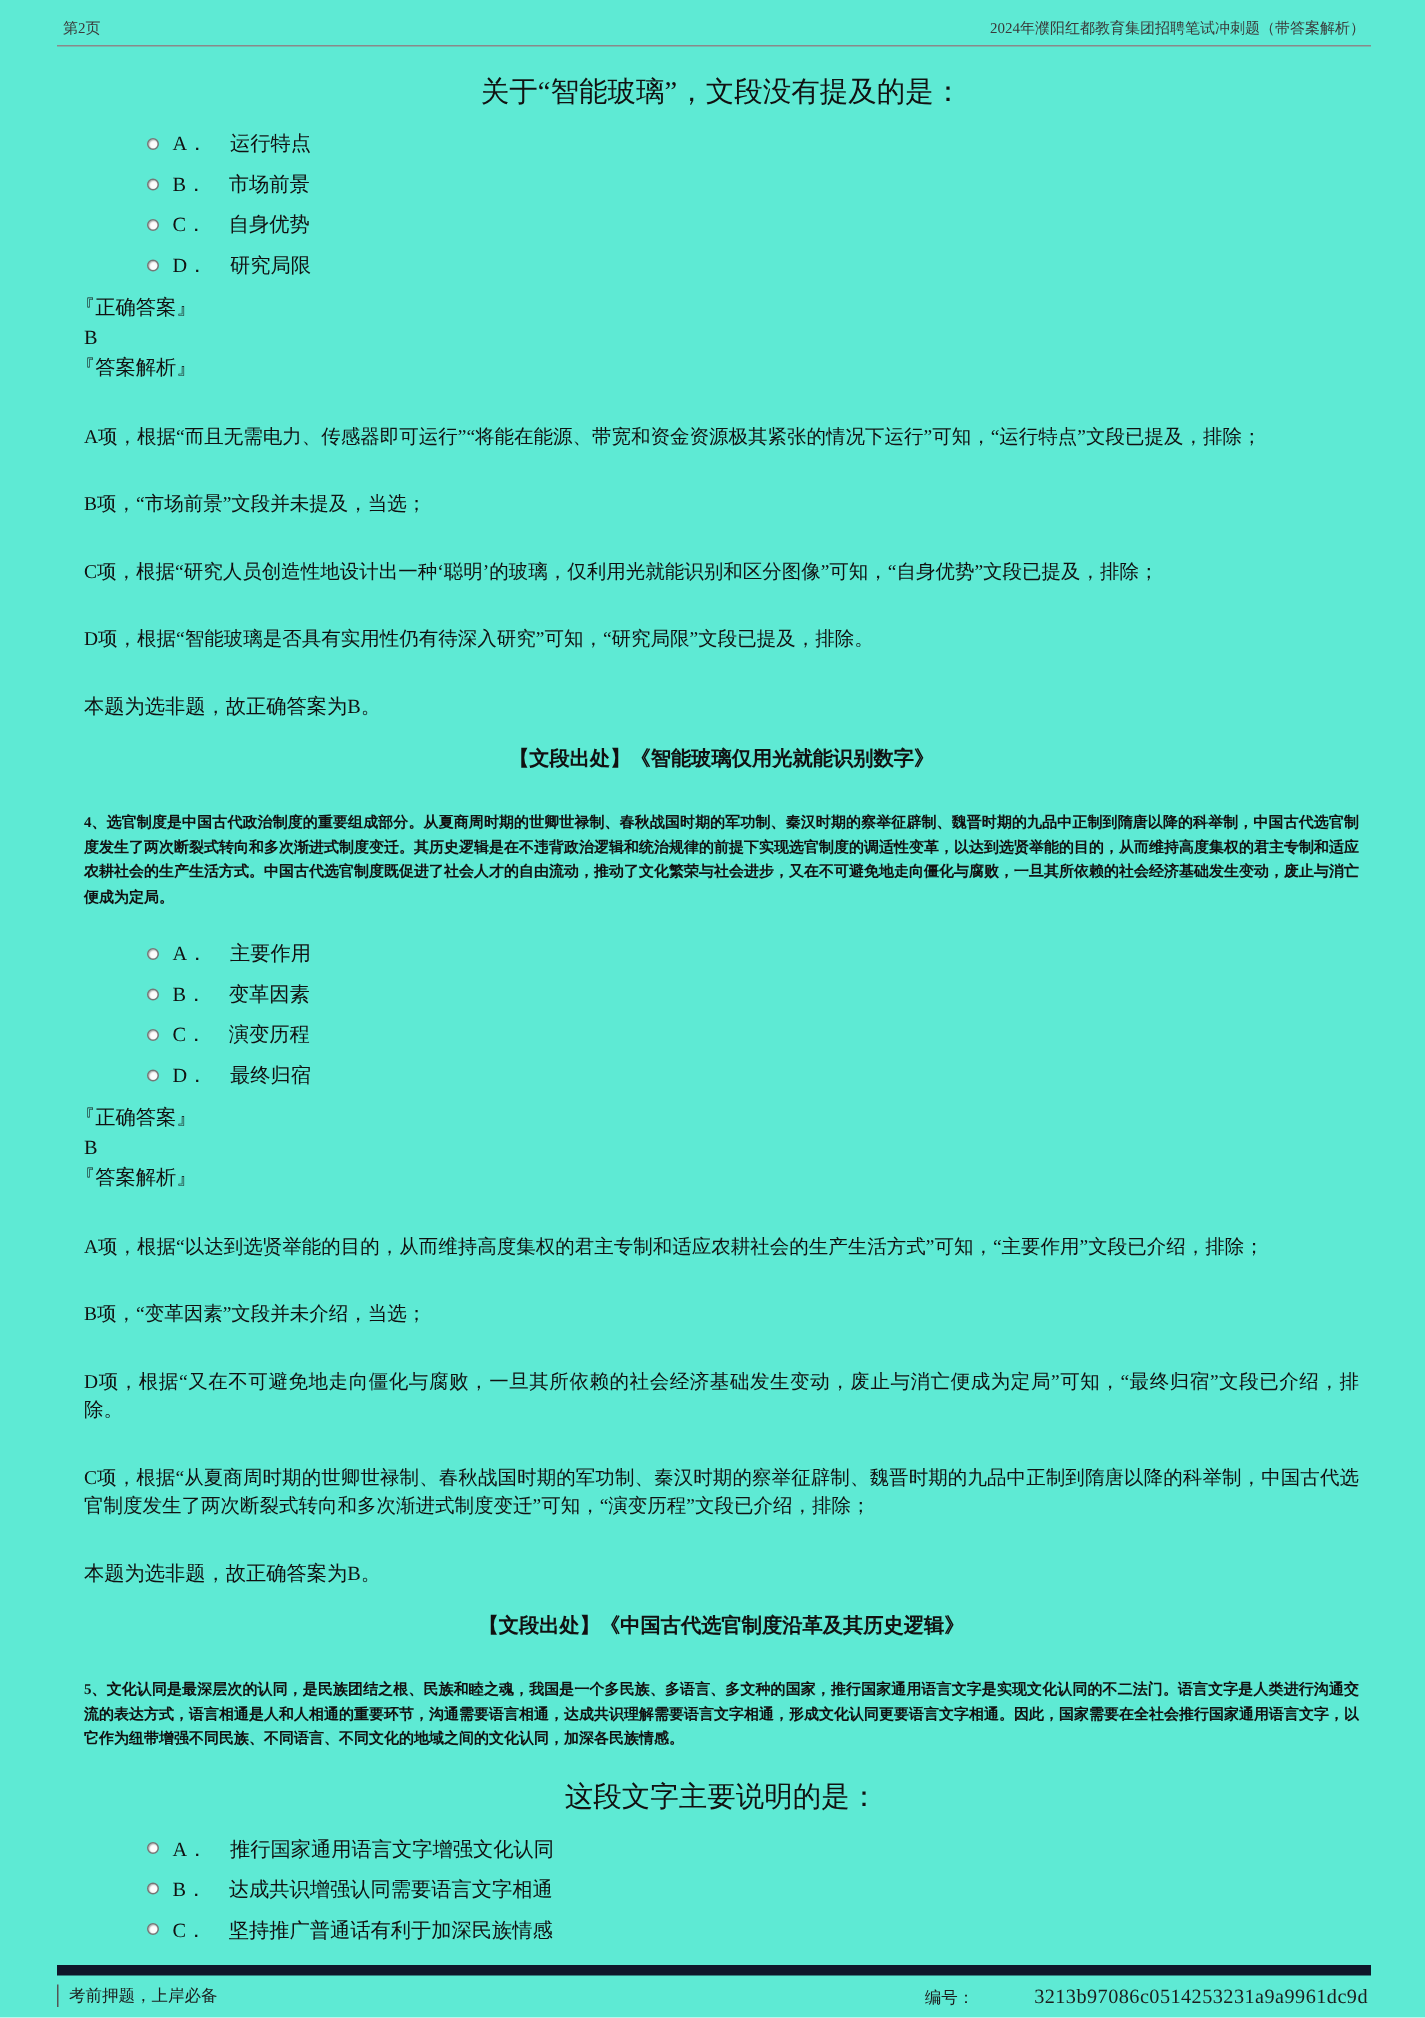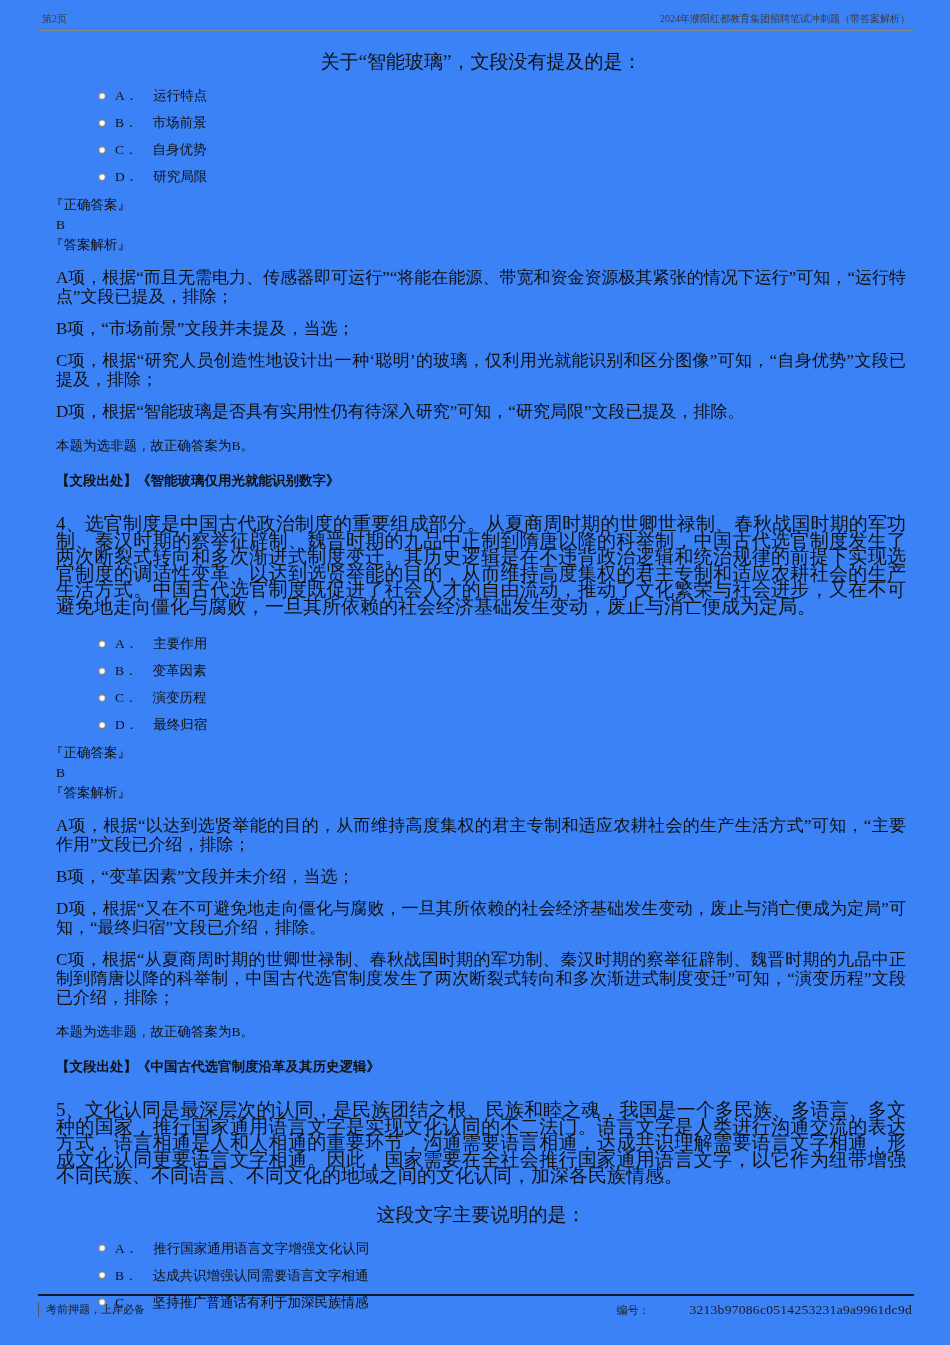--- a/index.html
+++ b/index.html
@@ -1,21 +1,21 @@
 <!DOCTYPE html>
 <html><head>
 <meta charset="utf-8">
 <style>
   * { box-sizing: border-box; }
   html, body { margin: 0; padding: 0; background: #ffffff; }
   .page {
     position: relative;
     width: 950px;
     height: 1345px;
-    background: #3b82f6;
+    background: #5eead4;
     font-family: "Liberation Serif", "DejaVu Serif", serif;
     color: #111111;
     overflow: hidden;
   }
   .page-header {
     position: absolute;
     top: 0; left: 38px; right: 36px;
     height: 31px;
     display: flex;
     justify-content: space-between;
@@ -26,43 +26,43 @@
     color: #3a3a3a;
   }
   .page-body {
     position: absolute;
     top: 40px;
     left: 56px;
     width: 850px;
   }
   p { margin: 0; }
   .stem { font-size: 19px; line-height: 19px; margin: 12px 16px 16px; text-align: center; }
-  .passage { font-size: 19px; line-height: 16.5px; text-align: justify; margin: 4px 0 20px; }
+  .passage { font-size: 10px; line-height: 16.5px; text-align: justify; margin: 4px 0 20px; font-weight: bold; }
   .options { padding-left: 42px; margin-bottom: 8px; }
   .option { display: flex; align-items: center; margin-bottom: 10px; font-size: 13.5px; line-height: 17px; }
   .radio {
     width: 8px; height: 8px;
     border: 1px solid #767676;
     border-radius: 50%;
     background: #fdfdfd;
     box-shadow: inset 0.5px 0.5px 1px rgba(0,0,0,0.35);
     margin-right: 9px;
     flex: 0 0 auto;
   }
   .letter { margin-right: 15px; }
   .ans-head { font-size: 13.5px; line-height: 20px; margin-left: -6px; }
   .ans-value { font-size: 13.5px; line-height: 20px; }
-  .analysis { font-size: 17px; line-height: 19px; margin: 13px 0; text-align: justify; }
+  .analysis { font-size: 13px; line-height: 19px; margin: 26px 0; text-align: justify; }
   .conclusion { font-size: 13.5px; line-height: 19px; margin: 15px 0; }
-  .source { font-size: 13.5px; font-weight: bold; line-height: 19px; margin: 16px 0 26px; }
+  .source { font-size: 13.5px; font-weight: bold; line-height: 19px; margin: 16px 0 26px; text-align: center; }
   .page-footer {
     position: absolute;
-    left: 38px; right: 36px; bottom: 16px;
+    left: 38px; right: 36px; bottom: 0;
     height: 35px;
-    border-top: 2px solid #0f172a;
+    border-top: 7px solid #0f172a;
     padding: 6px 2px 0 0;
     display: flex;
     justify-content: space-between;
     align-items: flex-start;
   }
   .footer-left { font-size: 11px; color: #1c1c1c; display: flex; align-items: center; gap: 7px; }
   .footer-marker { width: 1px; height: 15px; background: #555555; }
   .footer-right { font-size: 11px; color: #1c1c1c; display: flex; align-items: baseline; gap: 40px; }
   .footer-right .code { font-size: 13.5px; letter-spacing: 0.3px; }
 </style>

